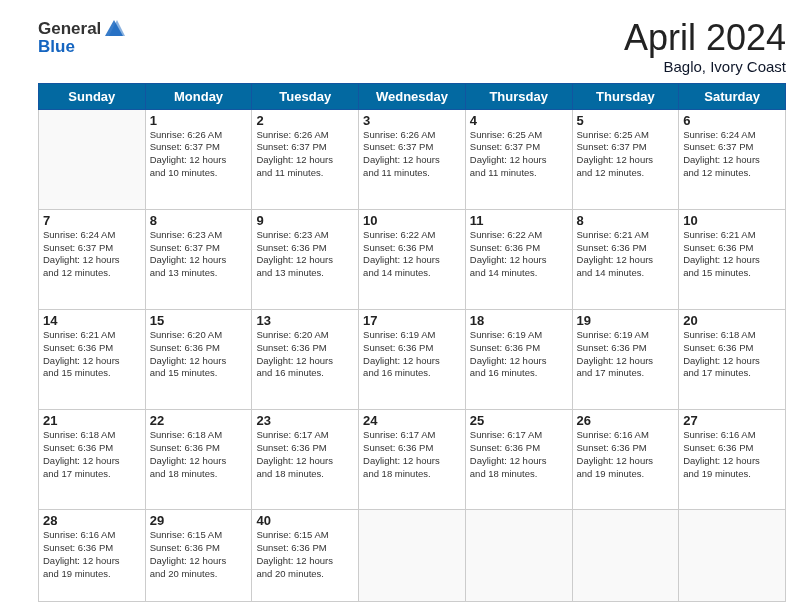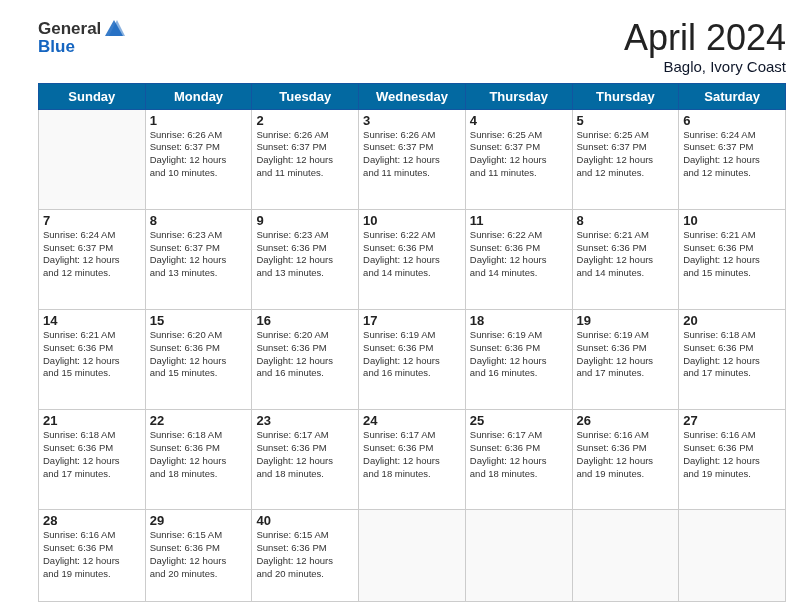--- a/index.html
+++ b/index.html
@@ -228,21 +228,21 @@
 and 15 minutes.</div>
           </td>
           <td>
             <span class="day-num">15</span>
             <div class="day-info" style="white-space: pre-line;">Sunrise: 6:20 AM
 Sunset: 6:36 PM
 Daylight: 12 hours
 and 15 minutes.</div>
           </td>
           <td>
-            <span class="day-num">16</span>
+            <span class="day-num">13</span>
             <div class="day-info" style="white-space: pre-line;">Sunrise: 6:20 AM
 Sunset: 6:36 PM
 Daylight: 12 hours
 and 16 minutes.</div>
           </td>
           <td>
             <span class="day-num">17</span>
             <div class="day-info" style="white-space: pre-line;">Sunrise: 6:19 AM
 Sunset: 6:36 PM
 Daylight: 12 hours

